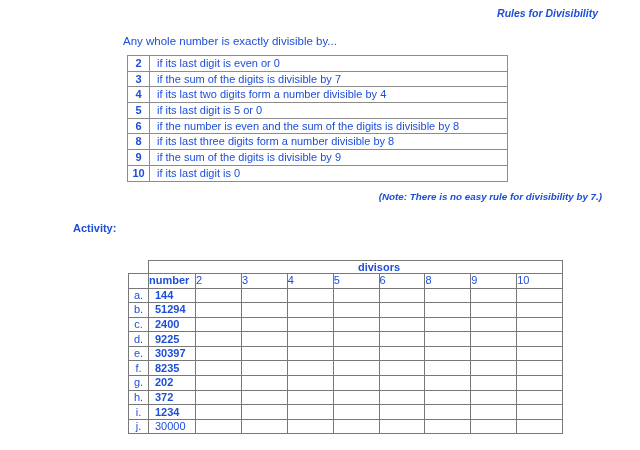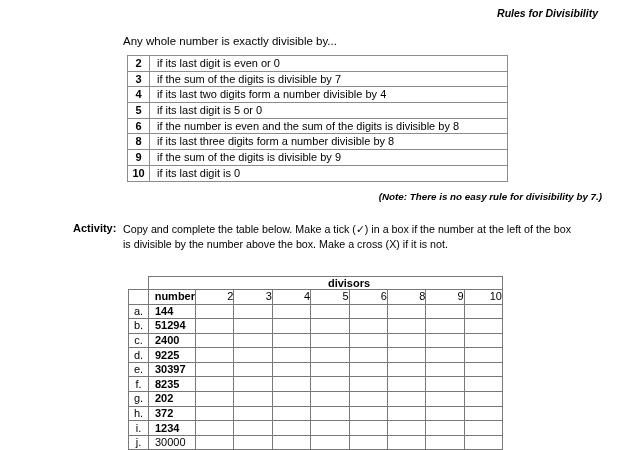--- a/index.html
+++ b/index.html
@@ -1,18 +1,18 @@
 <!DOCTYPE html>
 <html><head>
 <meta charset="utf-8">
 <style>
   html,body { margin:0; padding:0; background:#e8e8e8; }
   .page {
     position:relative; width:640px; height:450px; background:#ffffff;
-    font-family:"Liberation Sans","DejaVu Sans",sans-serif; color:#000000;
+    font-family:"Liberation Sans","DejaVu Sans",sans-serif; color:#1d4ed8;
     overflow:hidden; margin:0 auto;
   }
 
   .title {
     position:absolute; top:7px; right:42px;
     font-size:10.5px; font-weight:bold; font-style:italic;
   }
 
   .intro {
     position:absolute; left:123px; top:35px; font-size:11.5px;
@@ -36,31 +36,31 @@
 
   .activity-label {
     position:absolute; left:65px; top:222px; font-size:11px; font-weight:bold;margin-left:8px;
   }
   .activity-text {
     position:absolute; left:123px; top:222px;
     font-size:10.7px; line-height:15px; white-space:nowrap;
   }
 
   
-  .ws-table { position:absolute; left:128px; top:276px; width:375px; }
+  .ws-table { position:absolute; left:128px; top:260px; width:435px; }
   .ws-table td {
     border:1px solid #787878; font-size:11px; padding:0;
     line-height:1; vertical-align:middle;
   }
   .ws-corner { border:none !important; }
   .ws-divisors {
     height:12px; text-align:center; font-weight:bold;
     font-size:10.5px; padding-left:47px !important;
   }
-  .ws-header td { height:13.5px; text-align:right; }
+  .ws-header td { height:13.5px; text-align:left; }
   .ws-header .ws-number-header { font-weight:bold; }
   .ws-letter { text-align:center; font-size:10px; }
   .ws-row td { height:13.6px; }
   .ws-number { padding-left:6px !important; font-weight:bold; text-align:left; }
   .ws-number.regular { font-weight:normal; }
 </style>
 </head>
 <body>
 
 <div class="page">
@@ -102,24 +102,20 @@
       <tr>
         <td class="rt-d">10</td>
         <td class="rt-r">if its last digit is 0</td>
       </tr>
     </tbody>
   </table>
 
   <div class="note">(Note: There is no easy rule for divisibility by 7.)</div>
 
   <div class="activity-label">Activity:</div>
-  <div class="activity-text">
-    <div>Copy and complete the table below. Make a tick (✓) in a box if the number at the left of the box</div>
-    <div>is divisible by the number above the box. Make a cross (X) if it is not.</div>
-  </div>
 
   <table class="ws-table">
     <colgroup>
       <col style="width:20px">
         <col style="width:47px">
       <col>
         <col>
         <col>
         <col>
         <col>

